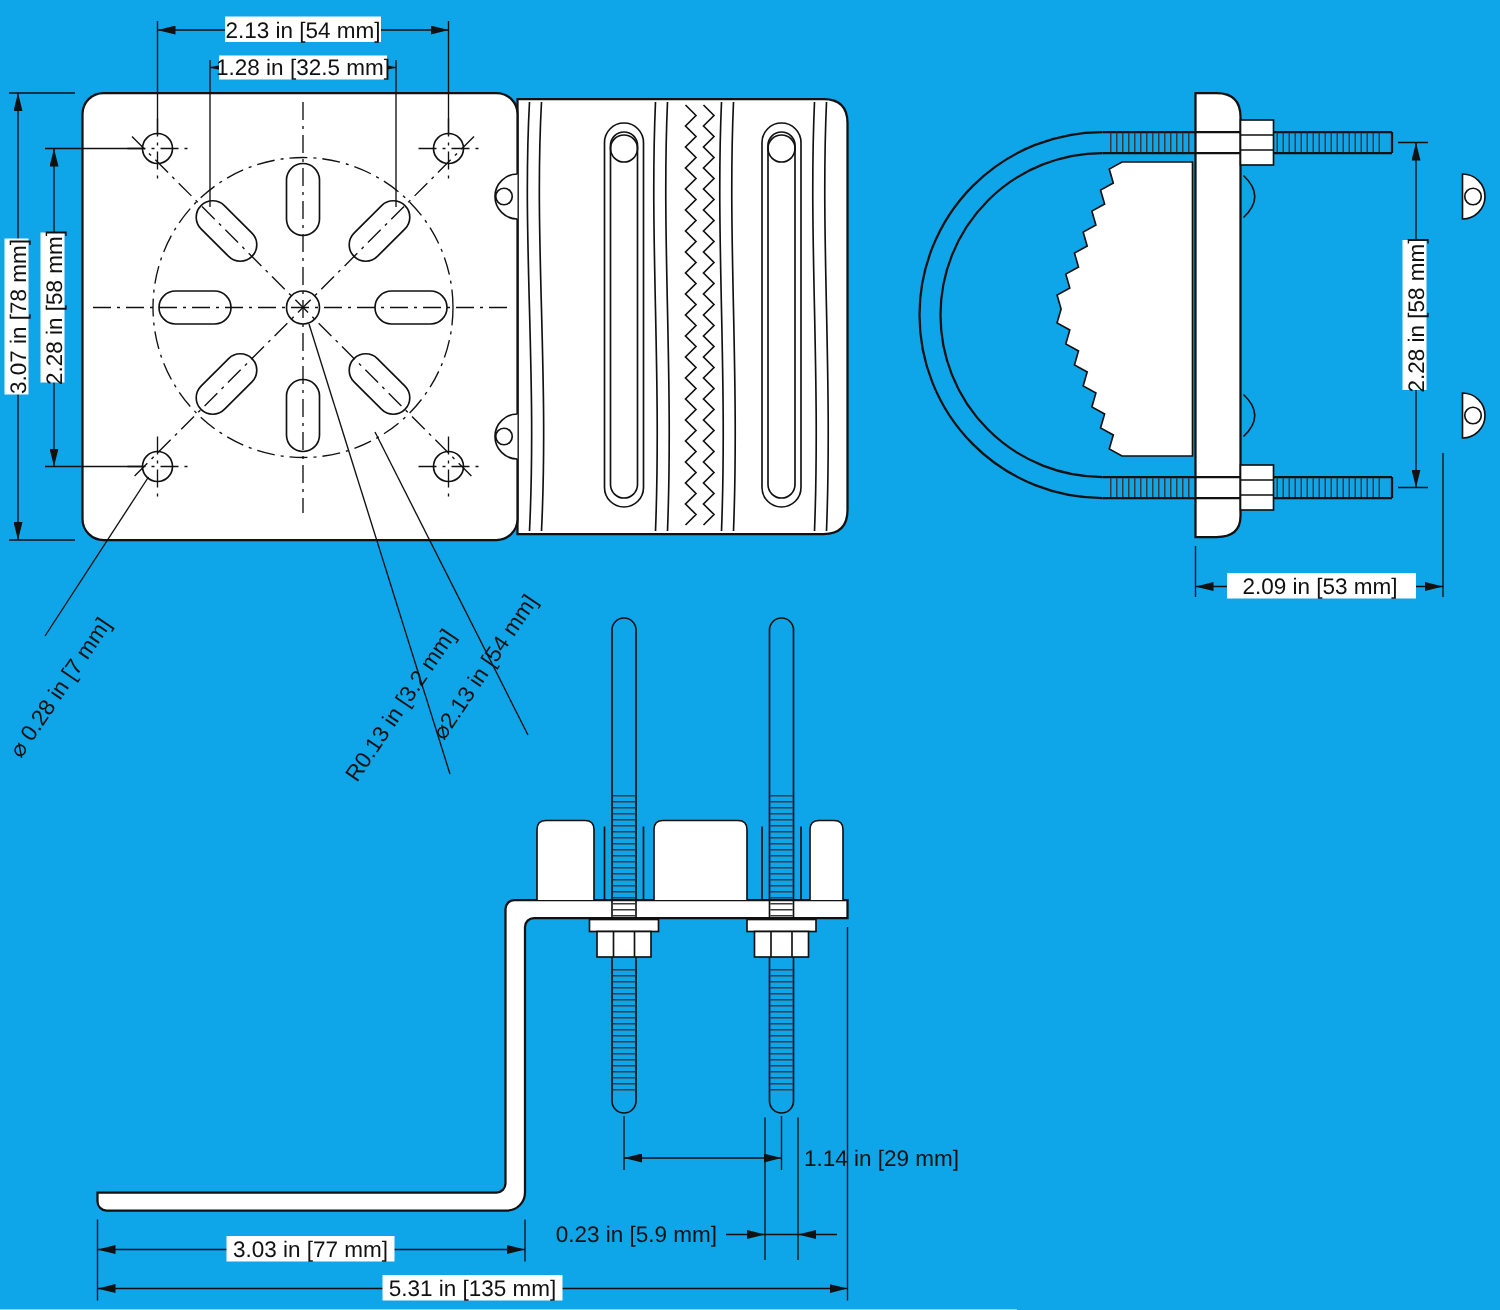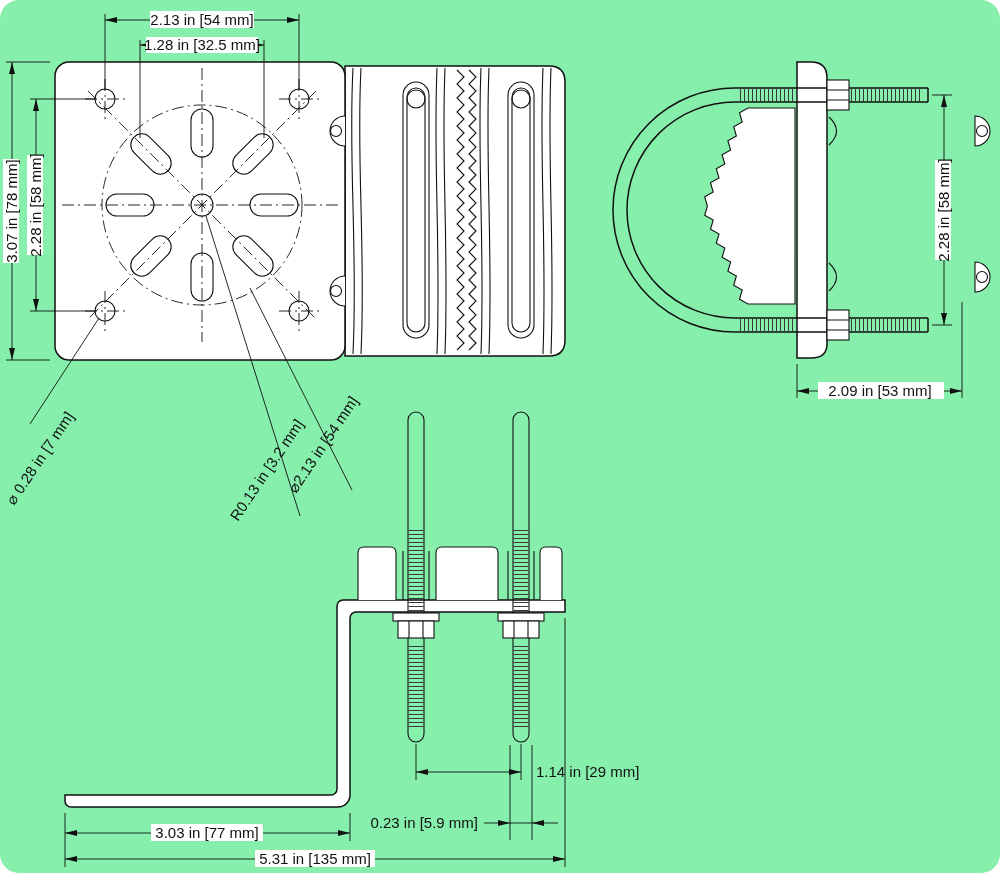--- a/index.html
+++ b/index.html
@@ -1,16 +1,16 @@
 <!DOCTYPE html>
 <html><head>
 <meta charset="utf-8">
 <style>
   html,body{margin:0;padding:0;background:#fff;}
-  .canvas{position:relative;width:1000px;height:873px;background:#86efac;overflow:hidden;border-radius:19px;}
+  .canvas{position:relative;width:1000px;height:873px;background:#0ea5e9;overflow:hidden;}
   svg{display:block;}
   
   .ol  {fill:none;stroke:#111;stroke-width:1.5;}          
   .ol2 {fill:none;stroke:#111;stroke-width:1.1;}          
   .fw  {fill:#fff;stroke:#111;stroke-width:1.5;}          
   .fw2 {fill:#fff;stroke:#111;stroke-width:1.1;}
   .cl  {fill:none;stroke:#111;stroke-width:0.9;stroke-dasharray:12 4 2 4;} 
   .dim {fill:none;stroke:#111;stroke-width:0.9;}          
   .thr {fill:none;stroke:#3a3a3a;stroke-dasharray:1 3;}   
   .bg  {fill:#fff;stroke:none;}

